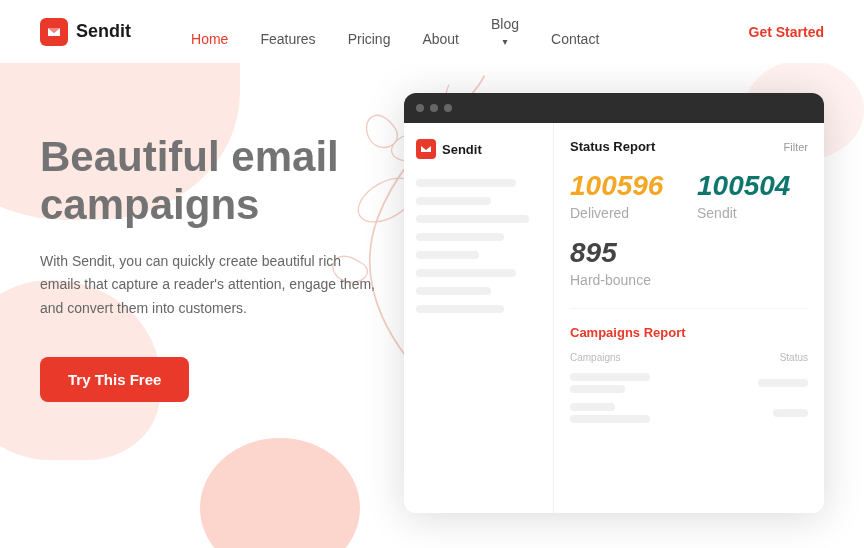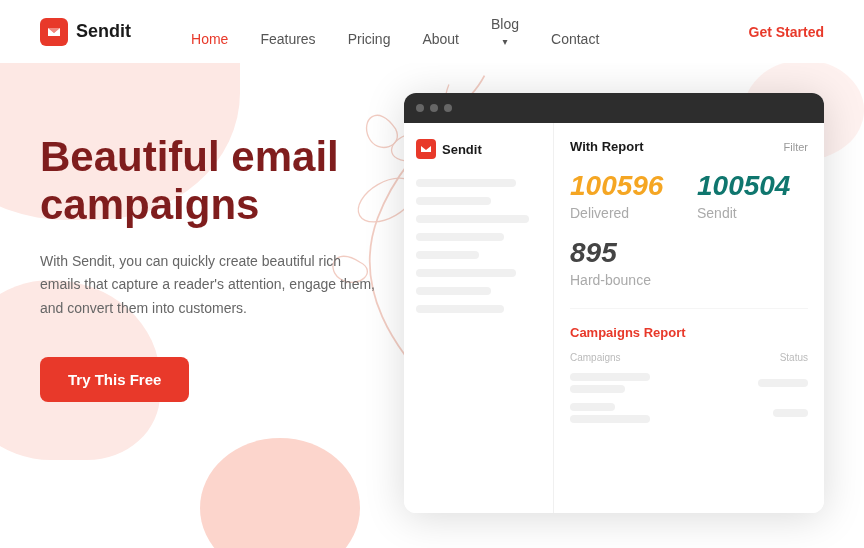--- a/index.html
+++ b/index.html
@@ -151,21 +151,21 @@
     
     .hero {
       flex: 1;
       padding-top: 30px;
       max-width: 400px;
     }
 
     .hero-title {
       font-size: 42px;
       font-weight: 800;
-      color: #7f1d1d;
+      color: #737373;
       line-height: 1.15;
       margin-bottom: 20px;
     }
 
     .hero-subtitle {
       font-size: 14px;
       color: #666;
       line-height: 1.7;
       margin-bottom: 36px;
       max-width: 340px;
@@ -469,21 +469,21 @@
             <div class="sidebar-line w70"></div>
             <div class="sidebar-line w50"></div>
             <div class="sidebar-line w80"></div>
             <div class="sidebar-line w60"></div>
             <div class="sidebar-line w70"></div>
           </div>
         </div>
 
         <div class="app-panel">
           <div class="total-report-header">
-            <span class="total-report-title">With Report</span>
+            <span class="total-report-title">Status Report</span>
             <span class="filter-label">Filter</span>
           </div>
 
           <div class="stats-grid">
             <div class="stat-item">
               <div class="stat-value orange">100596</div>
               <div class="stat-label">Delivered</div>
             </div>
             <div class="stat-item">
               <div class="stat-value purple">100504</div>

